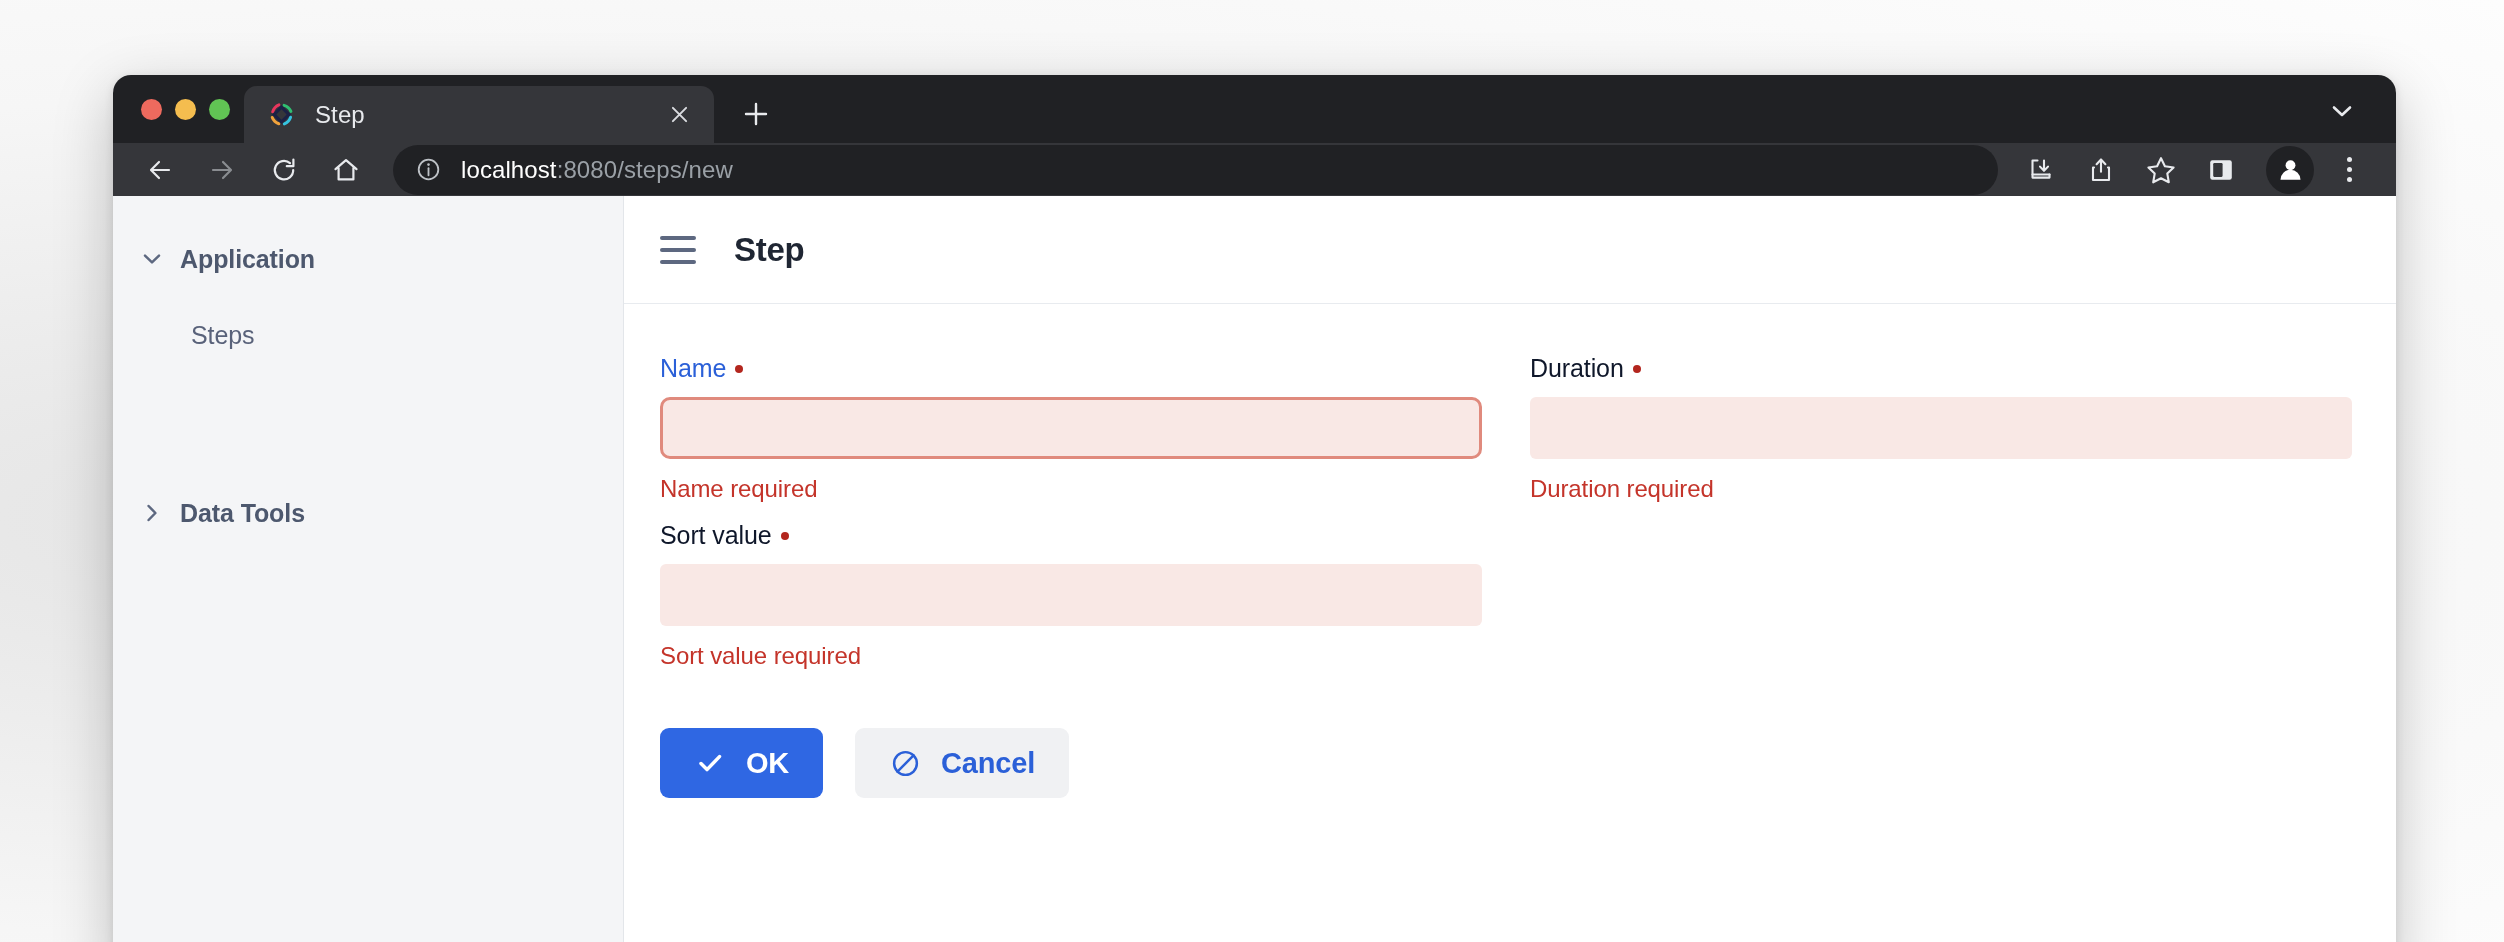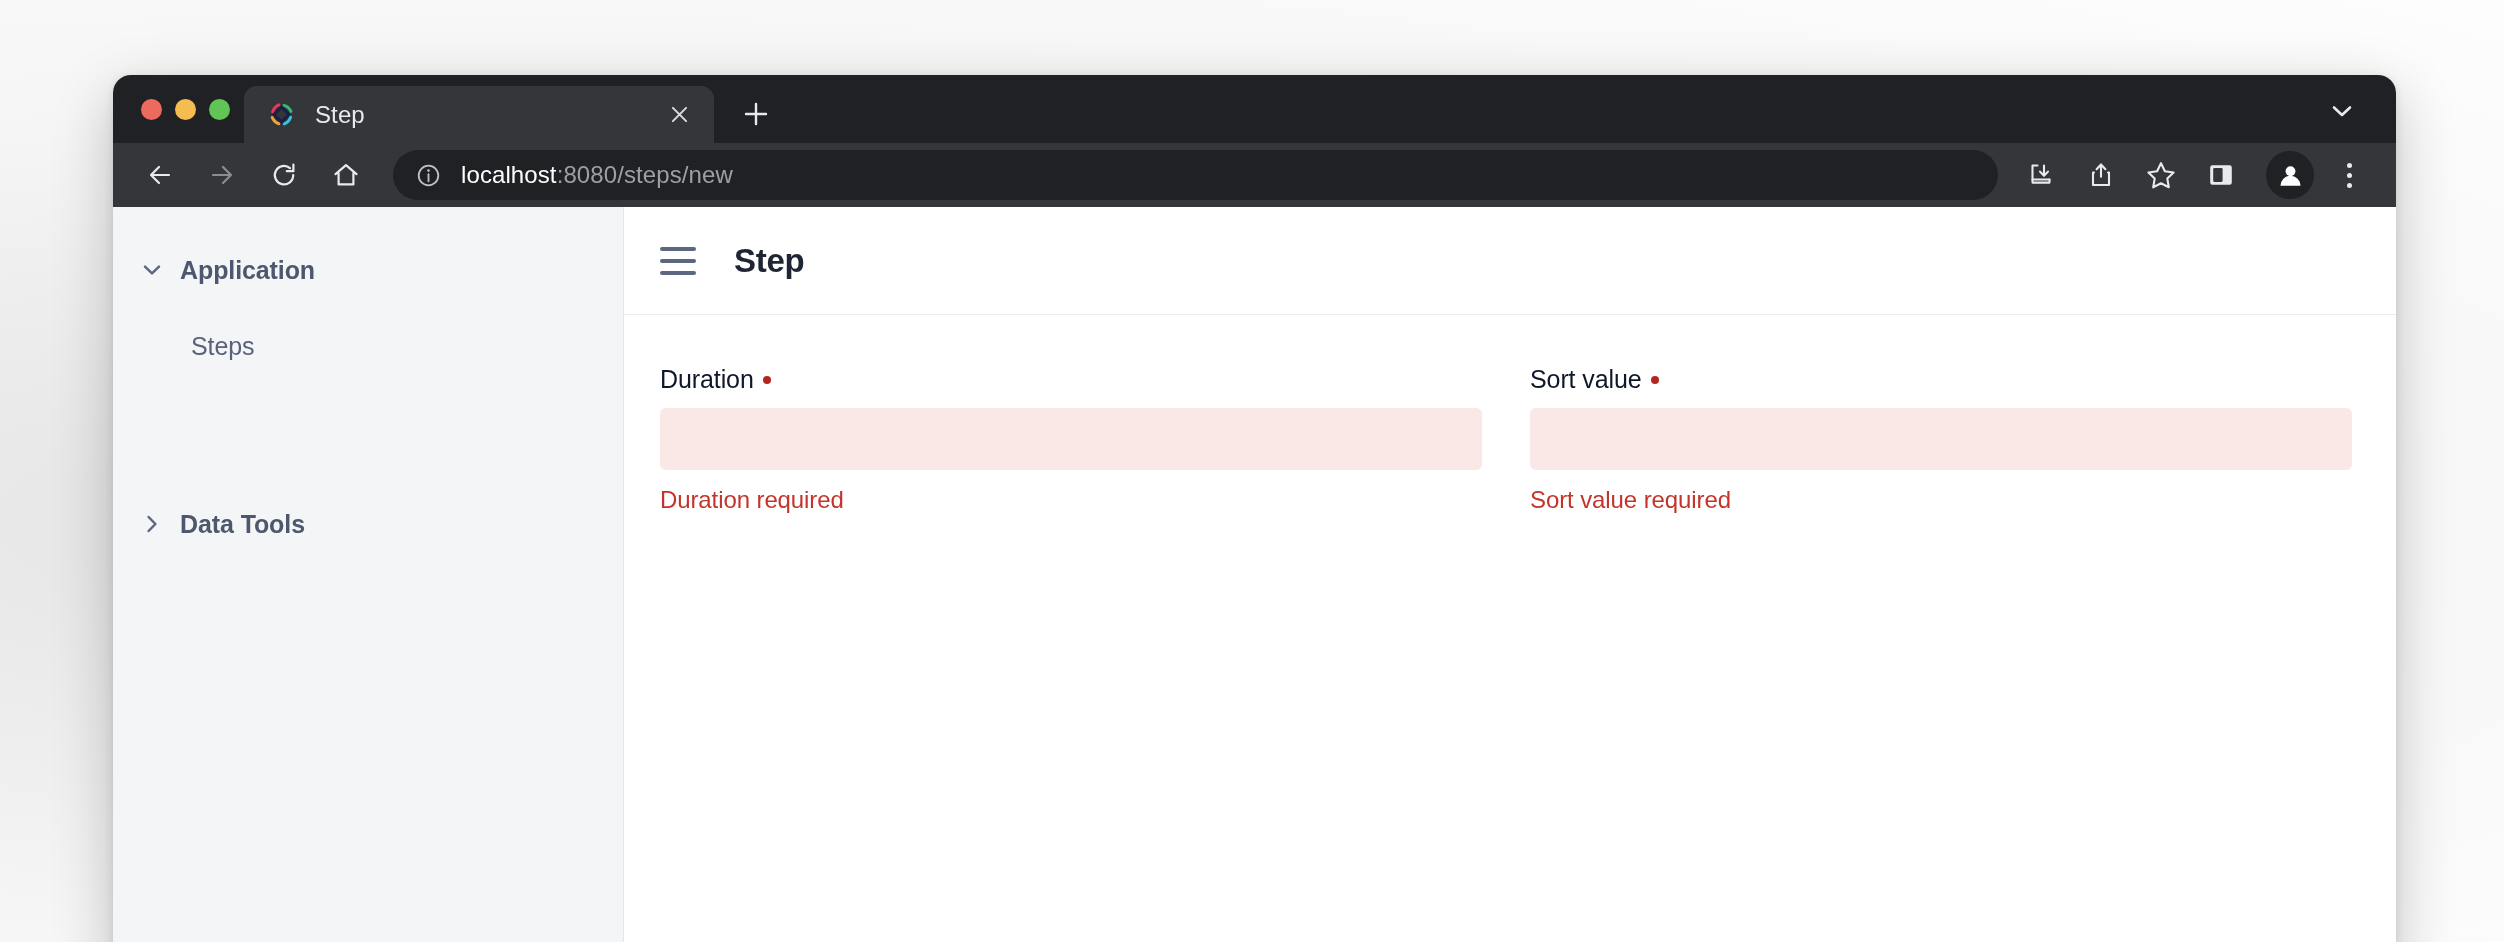--- a/index.html
+++ b/index.html
@@ -96,21 +96,21 @@
 
   .tabstrip-chevron {
     width: 56px; height: 56px;
     margin-right: 26px; margin-bottom: 4px;
     display: flex; align-items: center; justify-content: center;
     color: #e8eaed;
   }
 
   
   .toolbar {
-    height: 64px;
+    height: 53px;
     background: #35363a;
     display: flex;
     align-items: center;
     padding: 0 22px 0 18px;
     gap: 4px;
   }
   .tb-btn {
     width: 58px; height: 58px;
     flex: 0 0 58px;
     display: flex; align-items: center; justify-content: center;
@@ -516,20 +516,28 @@
           <i></i>
             <i></i>
             <i></i>
         </div>
         <div class="page-title">Step</div>
       </div>
 
       <div class="form-area">
         <div class="form-grid">
 
+          <div class="field">
+            <div class="field-label focused">
+              <span>Name</span>
+              <span class="req-dot"></span>
+            </div>
+            <input class="field-input focused" type="text" value="" placeholder="" style="">
+            <div class="field-error">Name required</div>
+          </div>
 
           <div class="field">
             <div class="field-label">
               <span>Duration</span>
               <span class="req-dot"></span>
             </div>
             <input class="field-input" type="text" value="" placeholder="" style="">
             <div class="field-error">Duration required</div>
           </div>
 
@@ -538,16 +546,37 @@
               <span>Sort value</span>
               <span class="req-dot"></span>
             </div>
             <input class="field-input" type="text" value="" placeholder="" style="">
             <div class="field-error">Sort value required</div>
           </div>
 
           <div></div>
         </div>
 
+        <div class="actions">
+
+          <button class="btn btn-primary">
+            <span class="btn-icon">
+              <svg width="30" height="30" viewBox="0 0 30 30">
+                <path d="M6 15.6 L12 21.6 L24.5 8.6" fill="none" stroke="currentColor" stroke-width="3.5" stroke-linecap="round" stroke-linejoin="round"></path>
+              </svg>
+            </span>
+            <span>OK</span>
+          </button>
+
+          <button class="btn btn-secondary">
+            <span class="btn-icon">
+              <svg width="31" height="31" viewBox="0 0 30 30">
+                <circle cx="15" cy="15" r="11" fill="none" stroke="currentColor" stroke-width="2.4"></circle>
+                <path d="M7.2 22.8 L22.8 7.2" stroke="currentColor" stroke-width="2.4" stroke-linecap="round"></path>
+              </svg>
+            </span>
+            <span>Cancel</span>
+          </button>
+        </div>
       </div>
     </main>
   </div>
 </div>
 
 </body></html>

